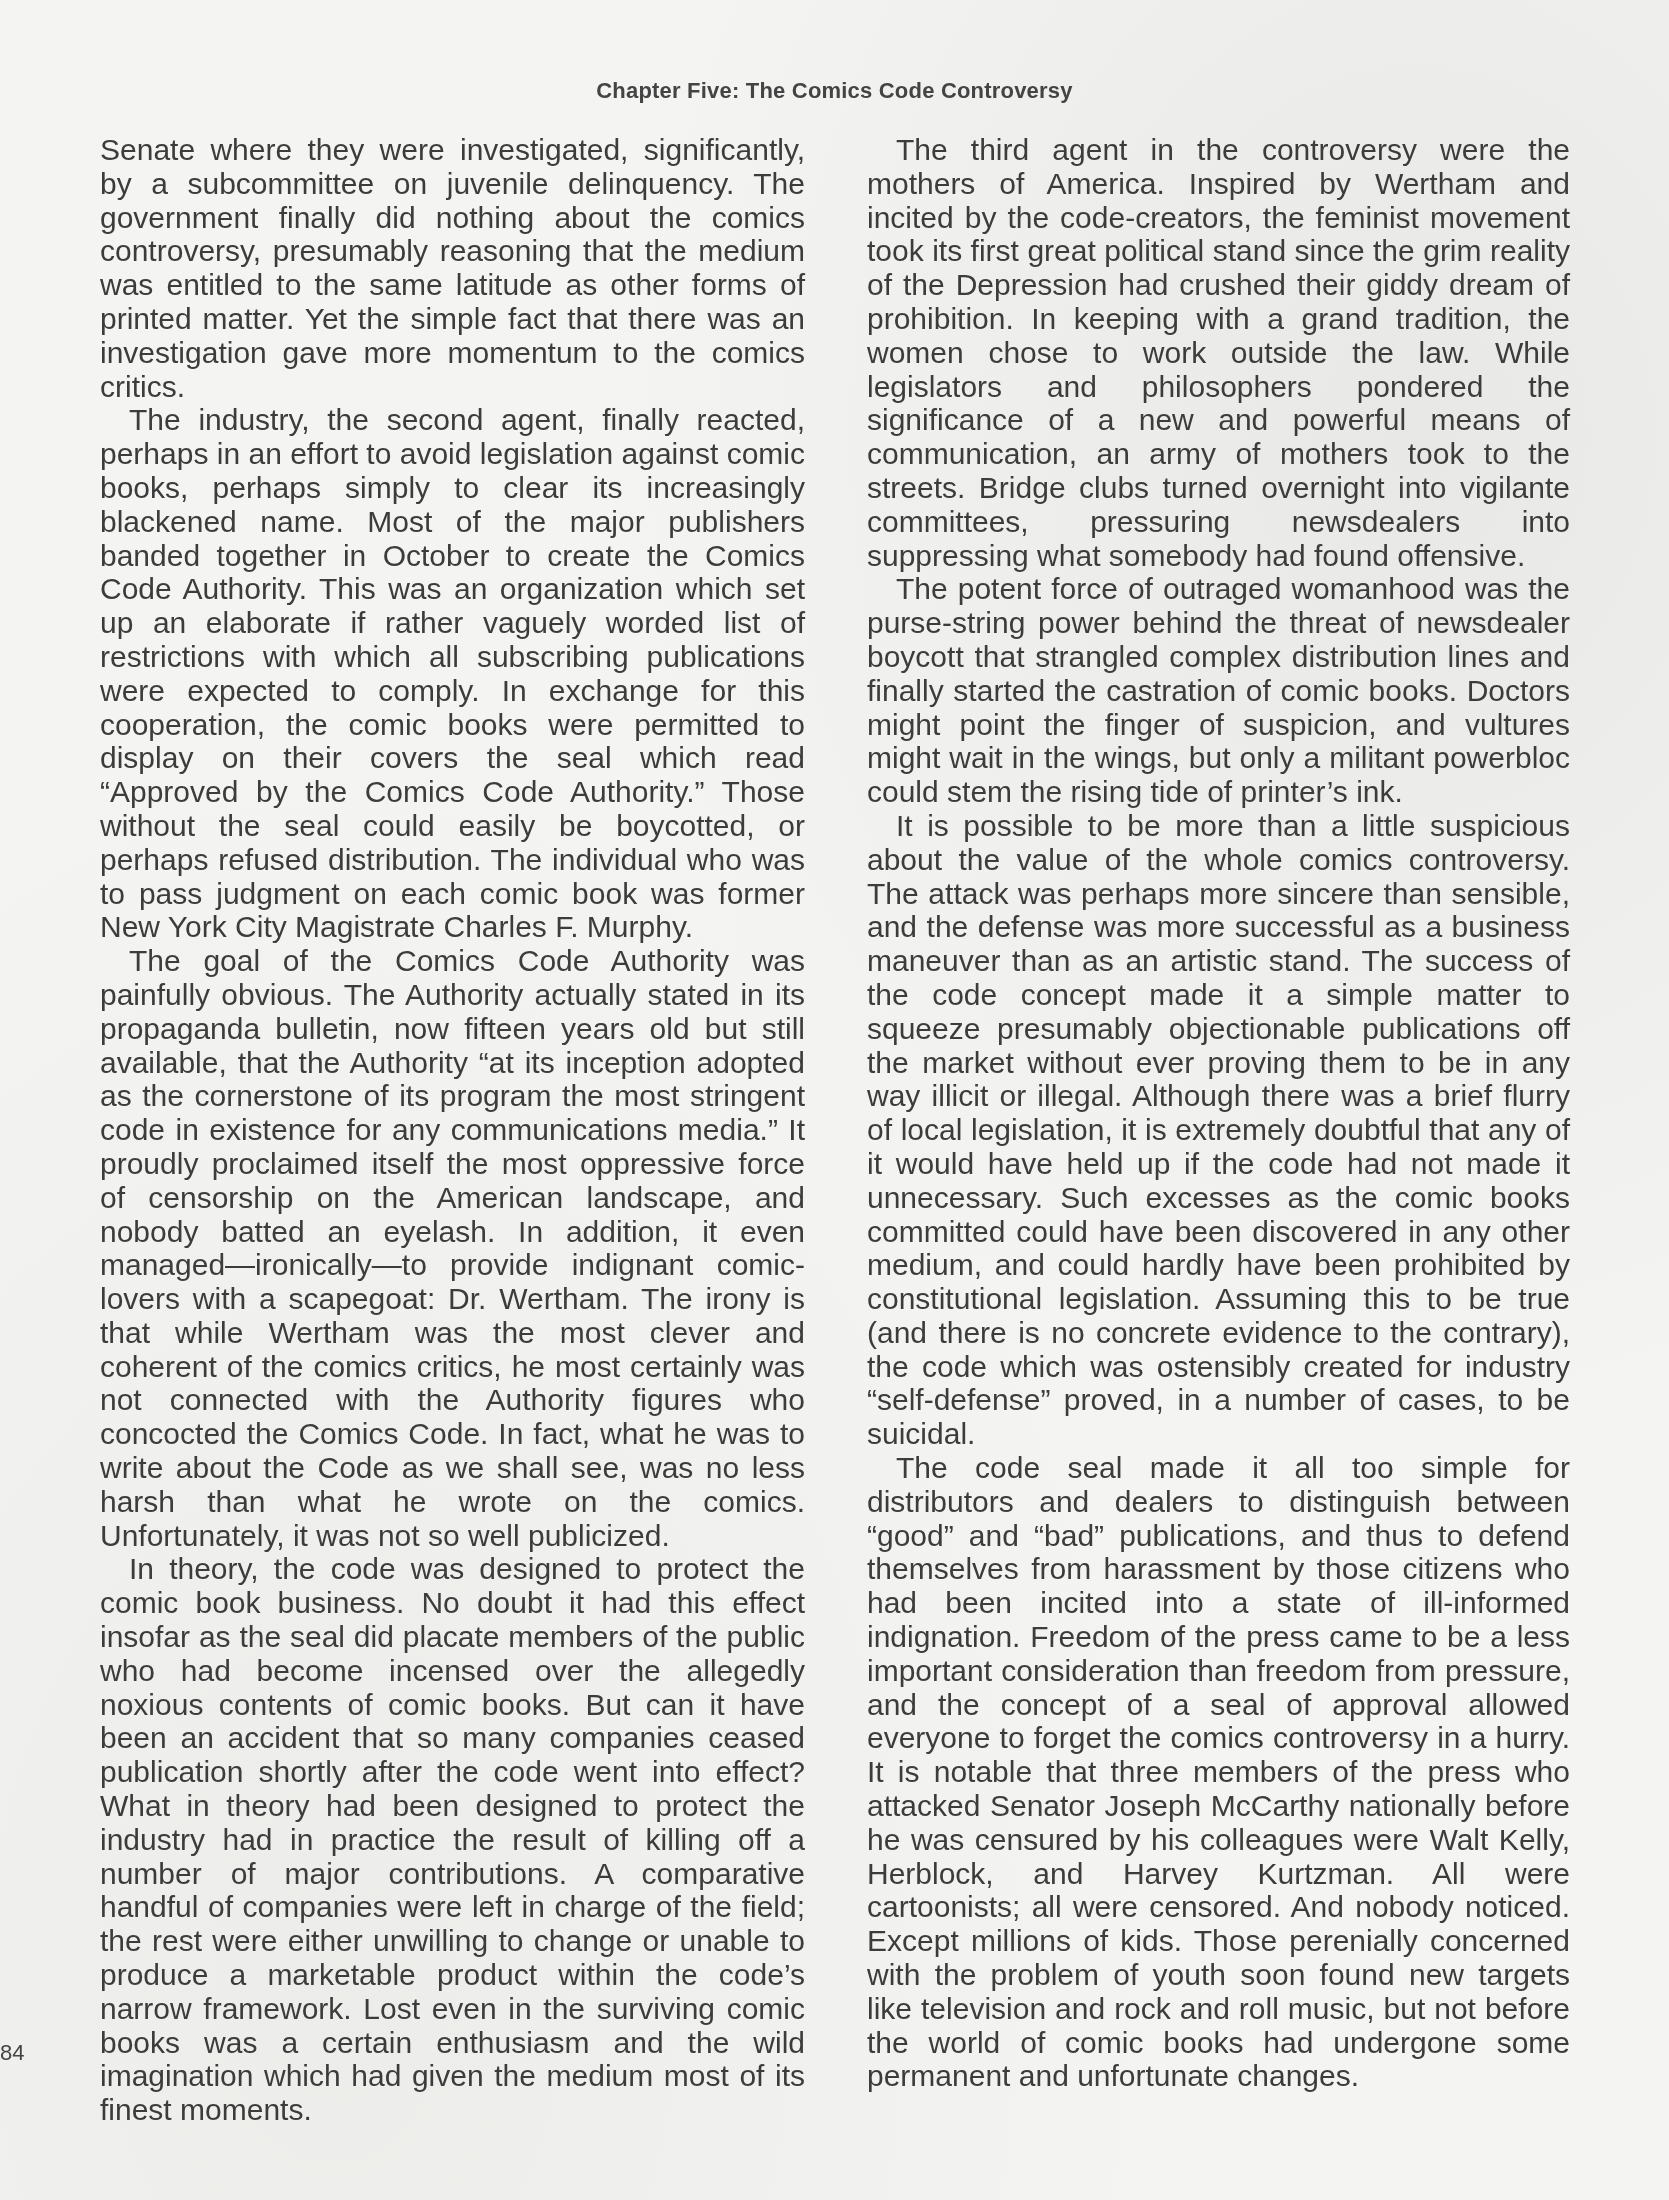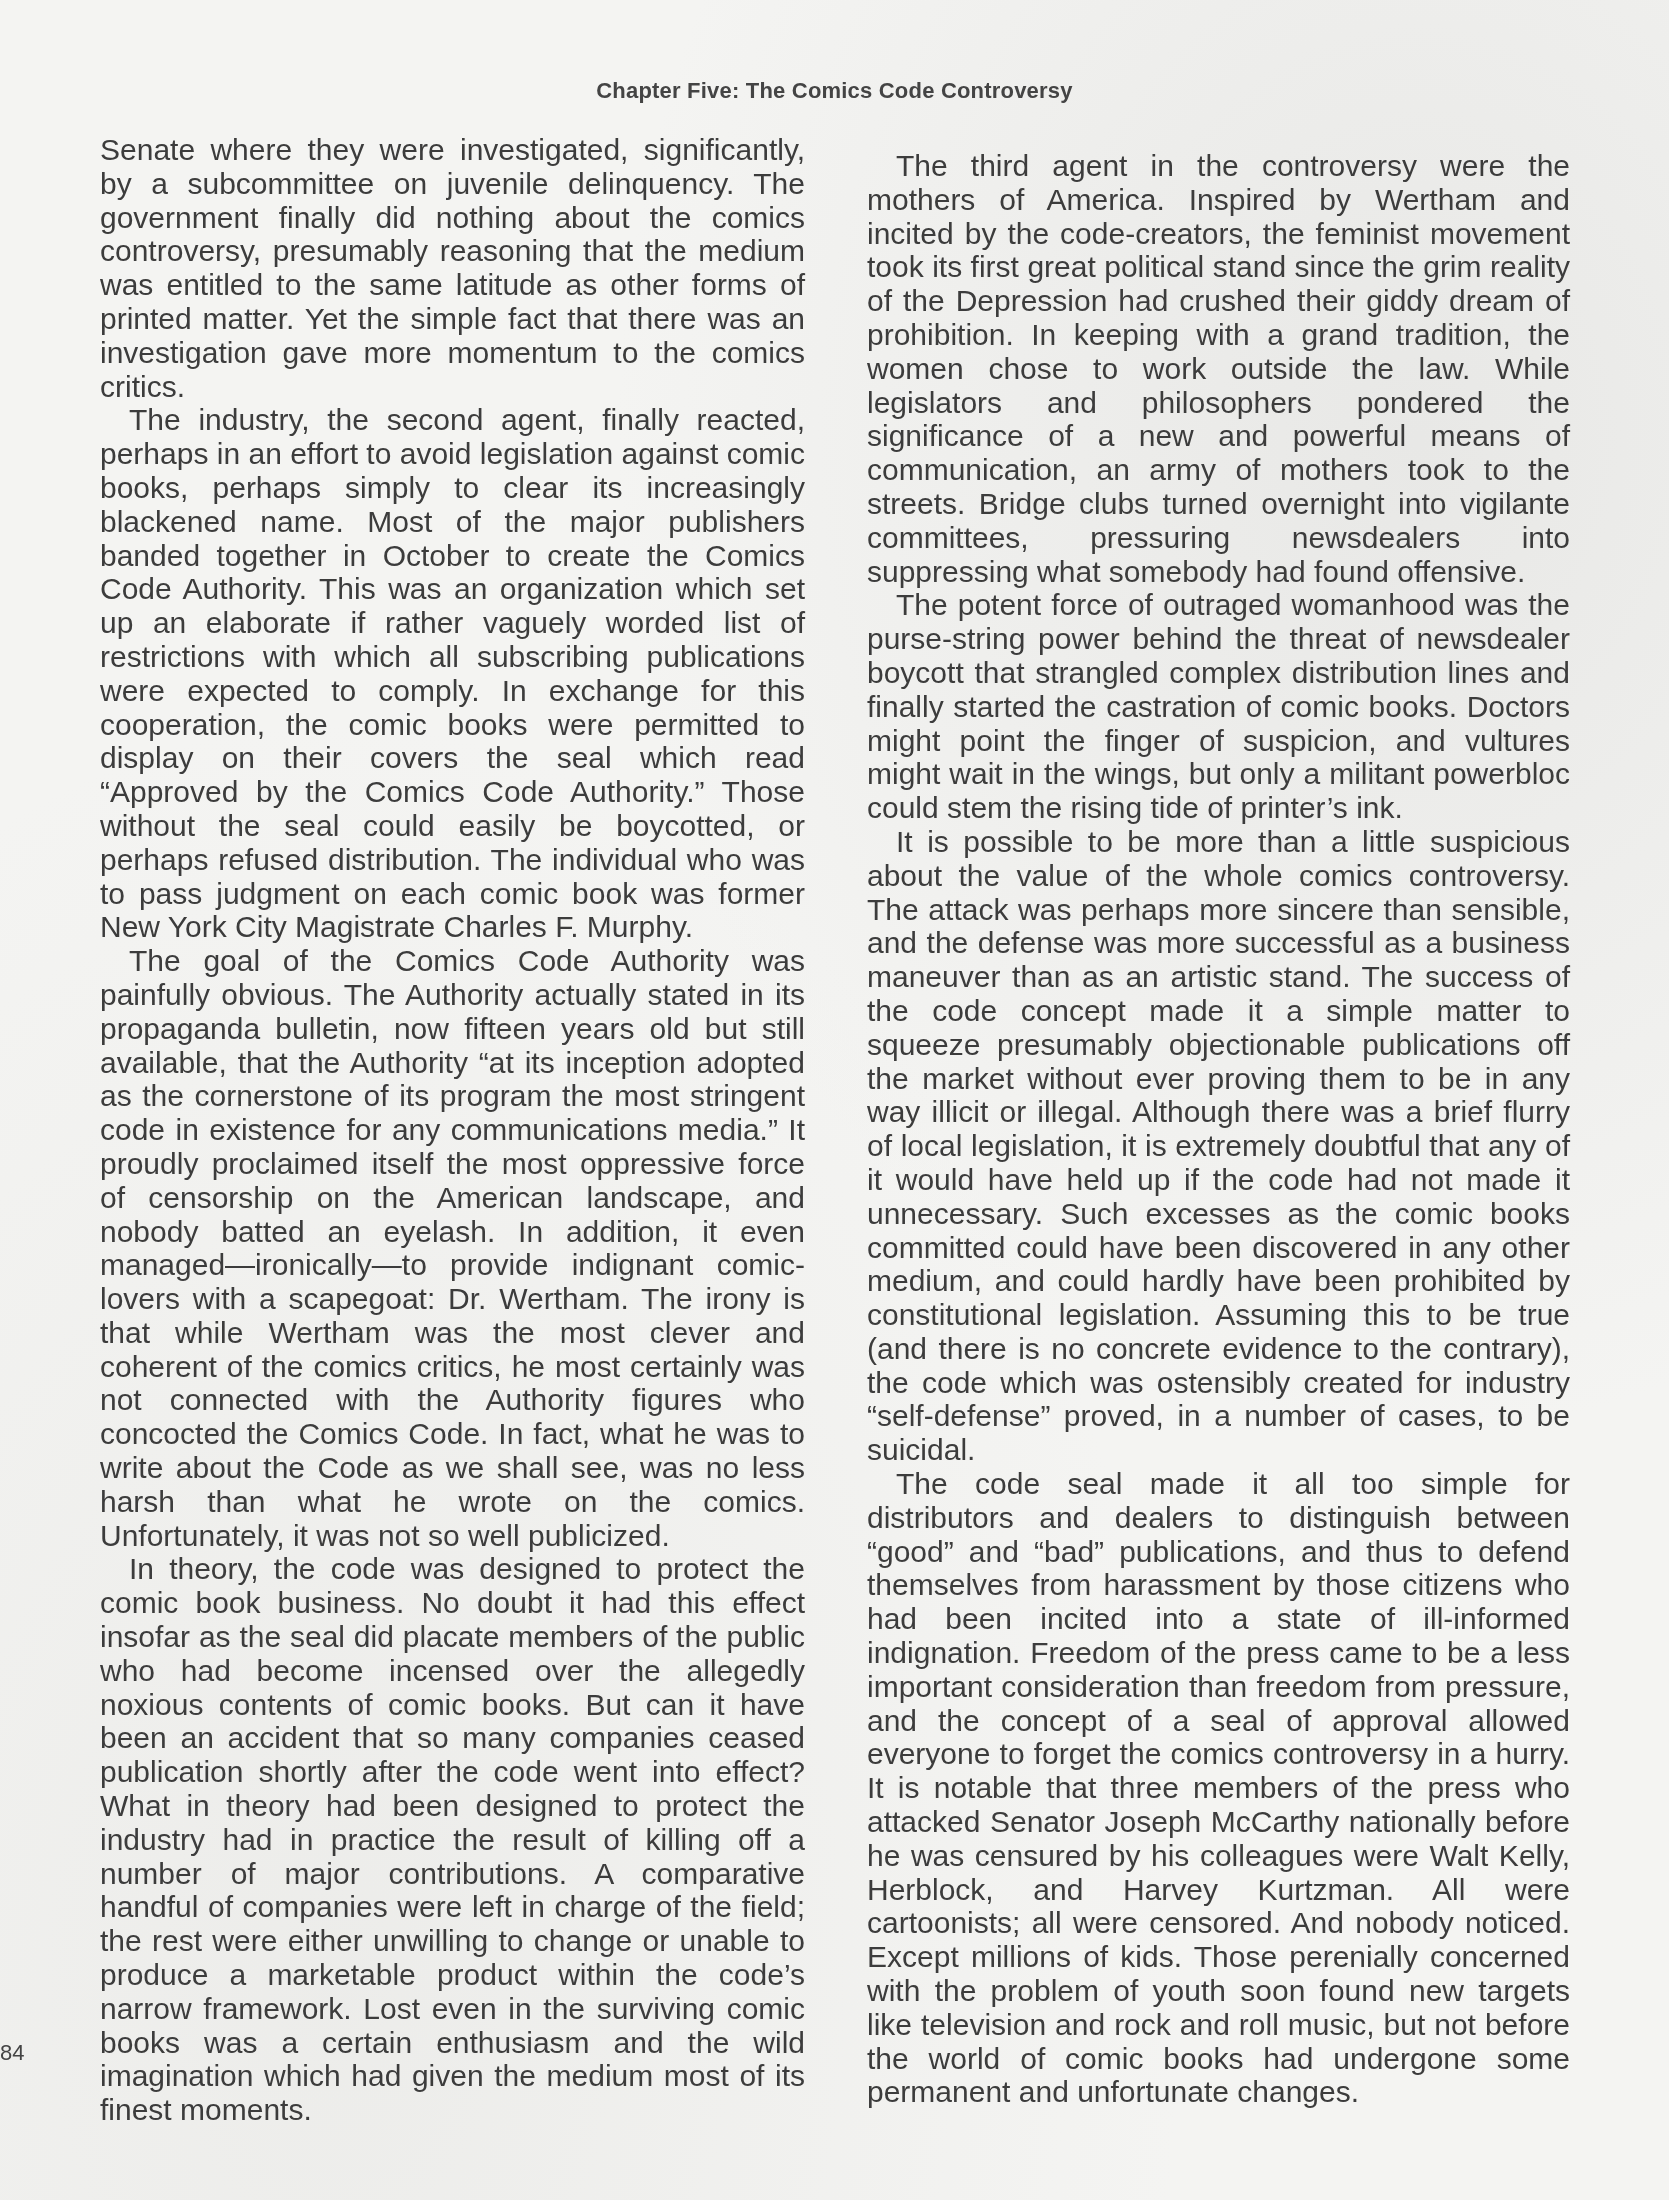--- a/index.html
+++ b/index.html
@@ -30,21 +30,21 @@
   .column {
     position: absolute;
     top: 133px;
     width: 705px;
     font-size: 30px;
     line-height: 33.8px;
     text-align: justify;
     color: #3c3c3c;
   }
   .col-left { left: 100px; }
-  .col-right { left: 867px; width: 703px; margin-top: 16px; }
+  .col-right { left: 867px; width: 703px; }
   .column p { margin: 0; text-indent: 0; }
   .column p.indent { text-indent: 29px; }
   .page-number {
     position: absolute;
     top: 2040px; left: 0; width: 1530px;
     text-align: left;
     font-size: 22px;
     color: #444;
   }
 </style>

